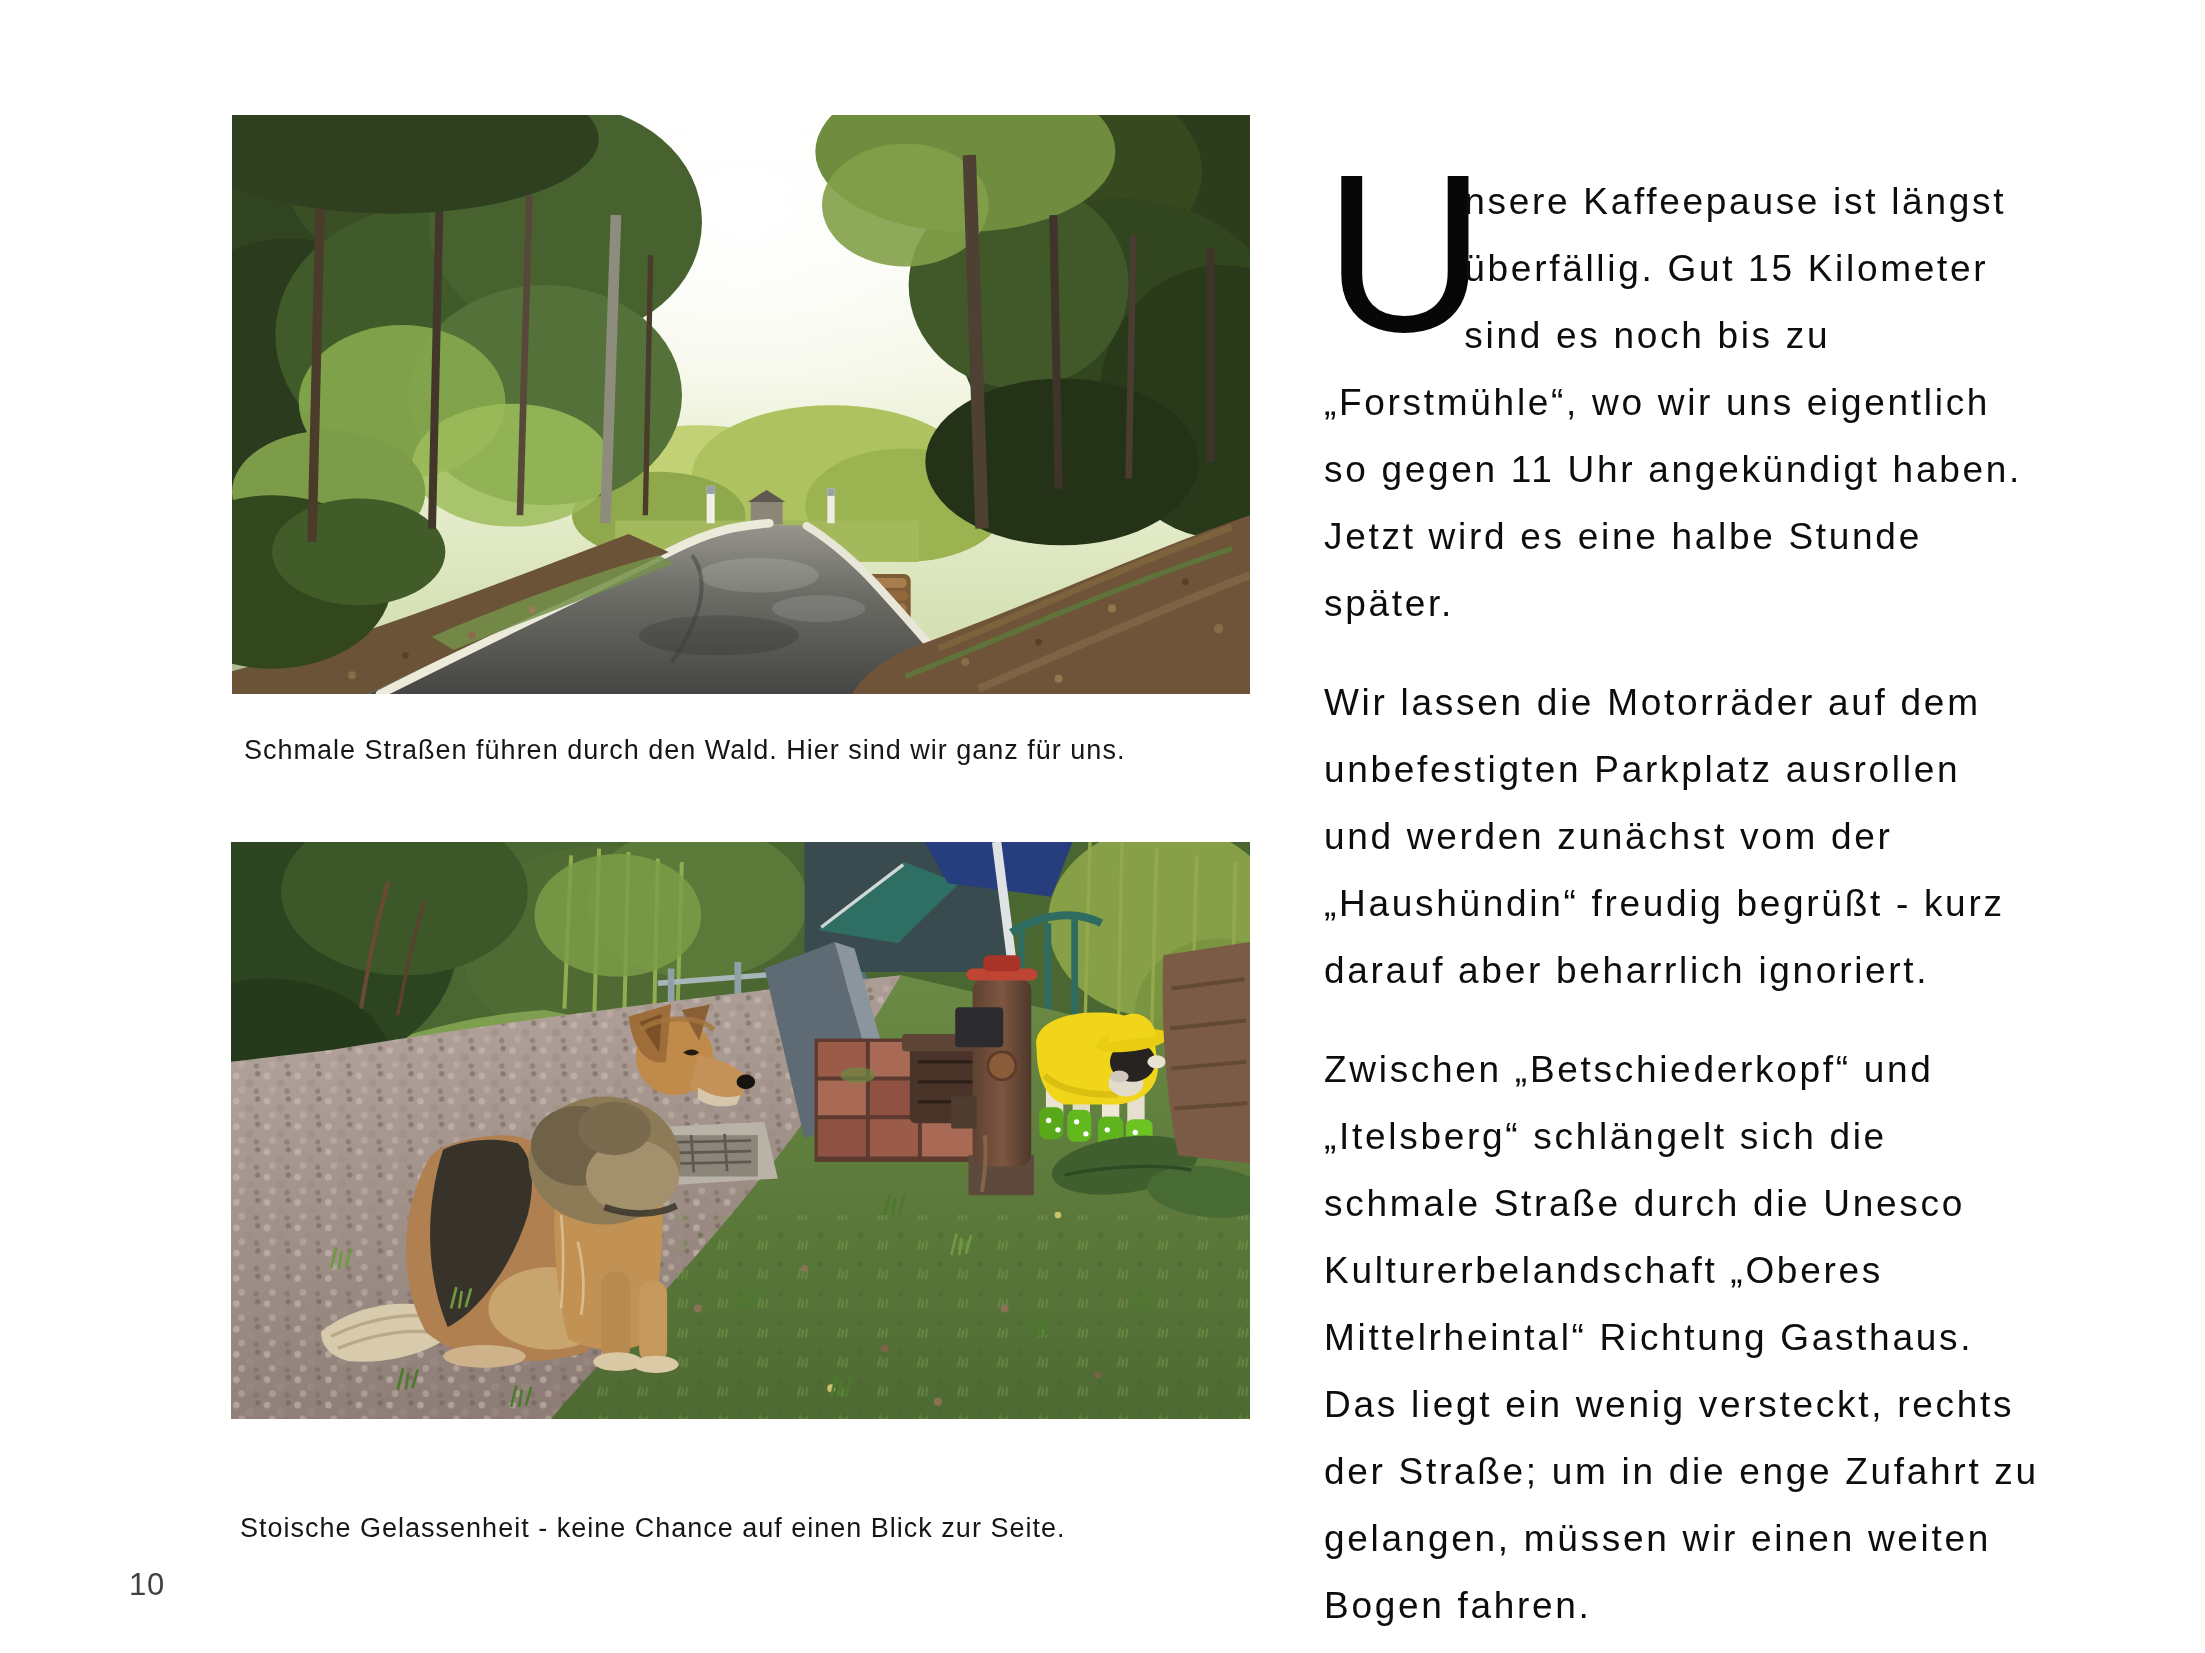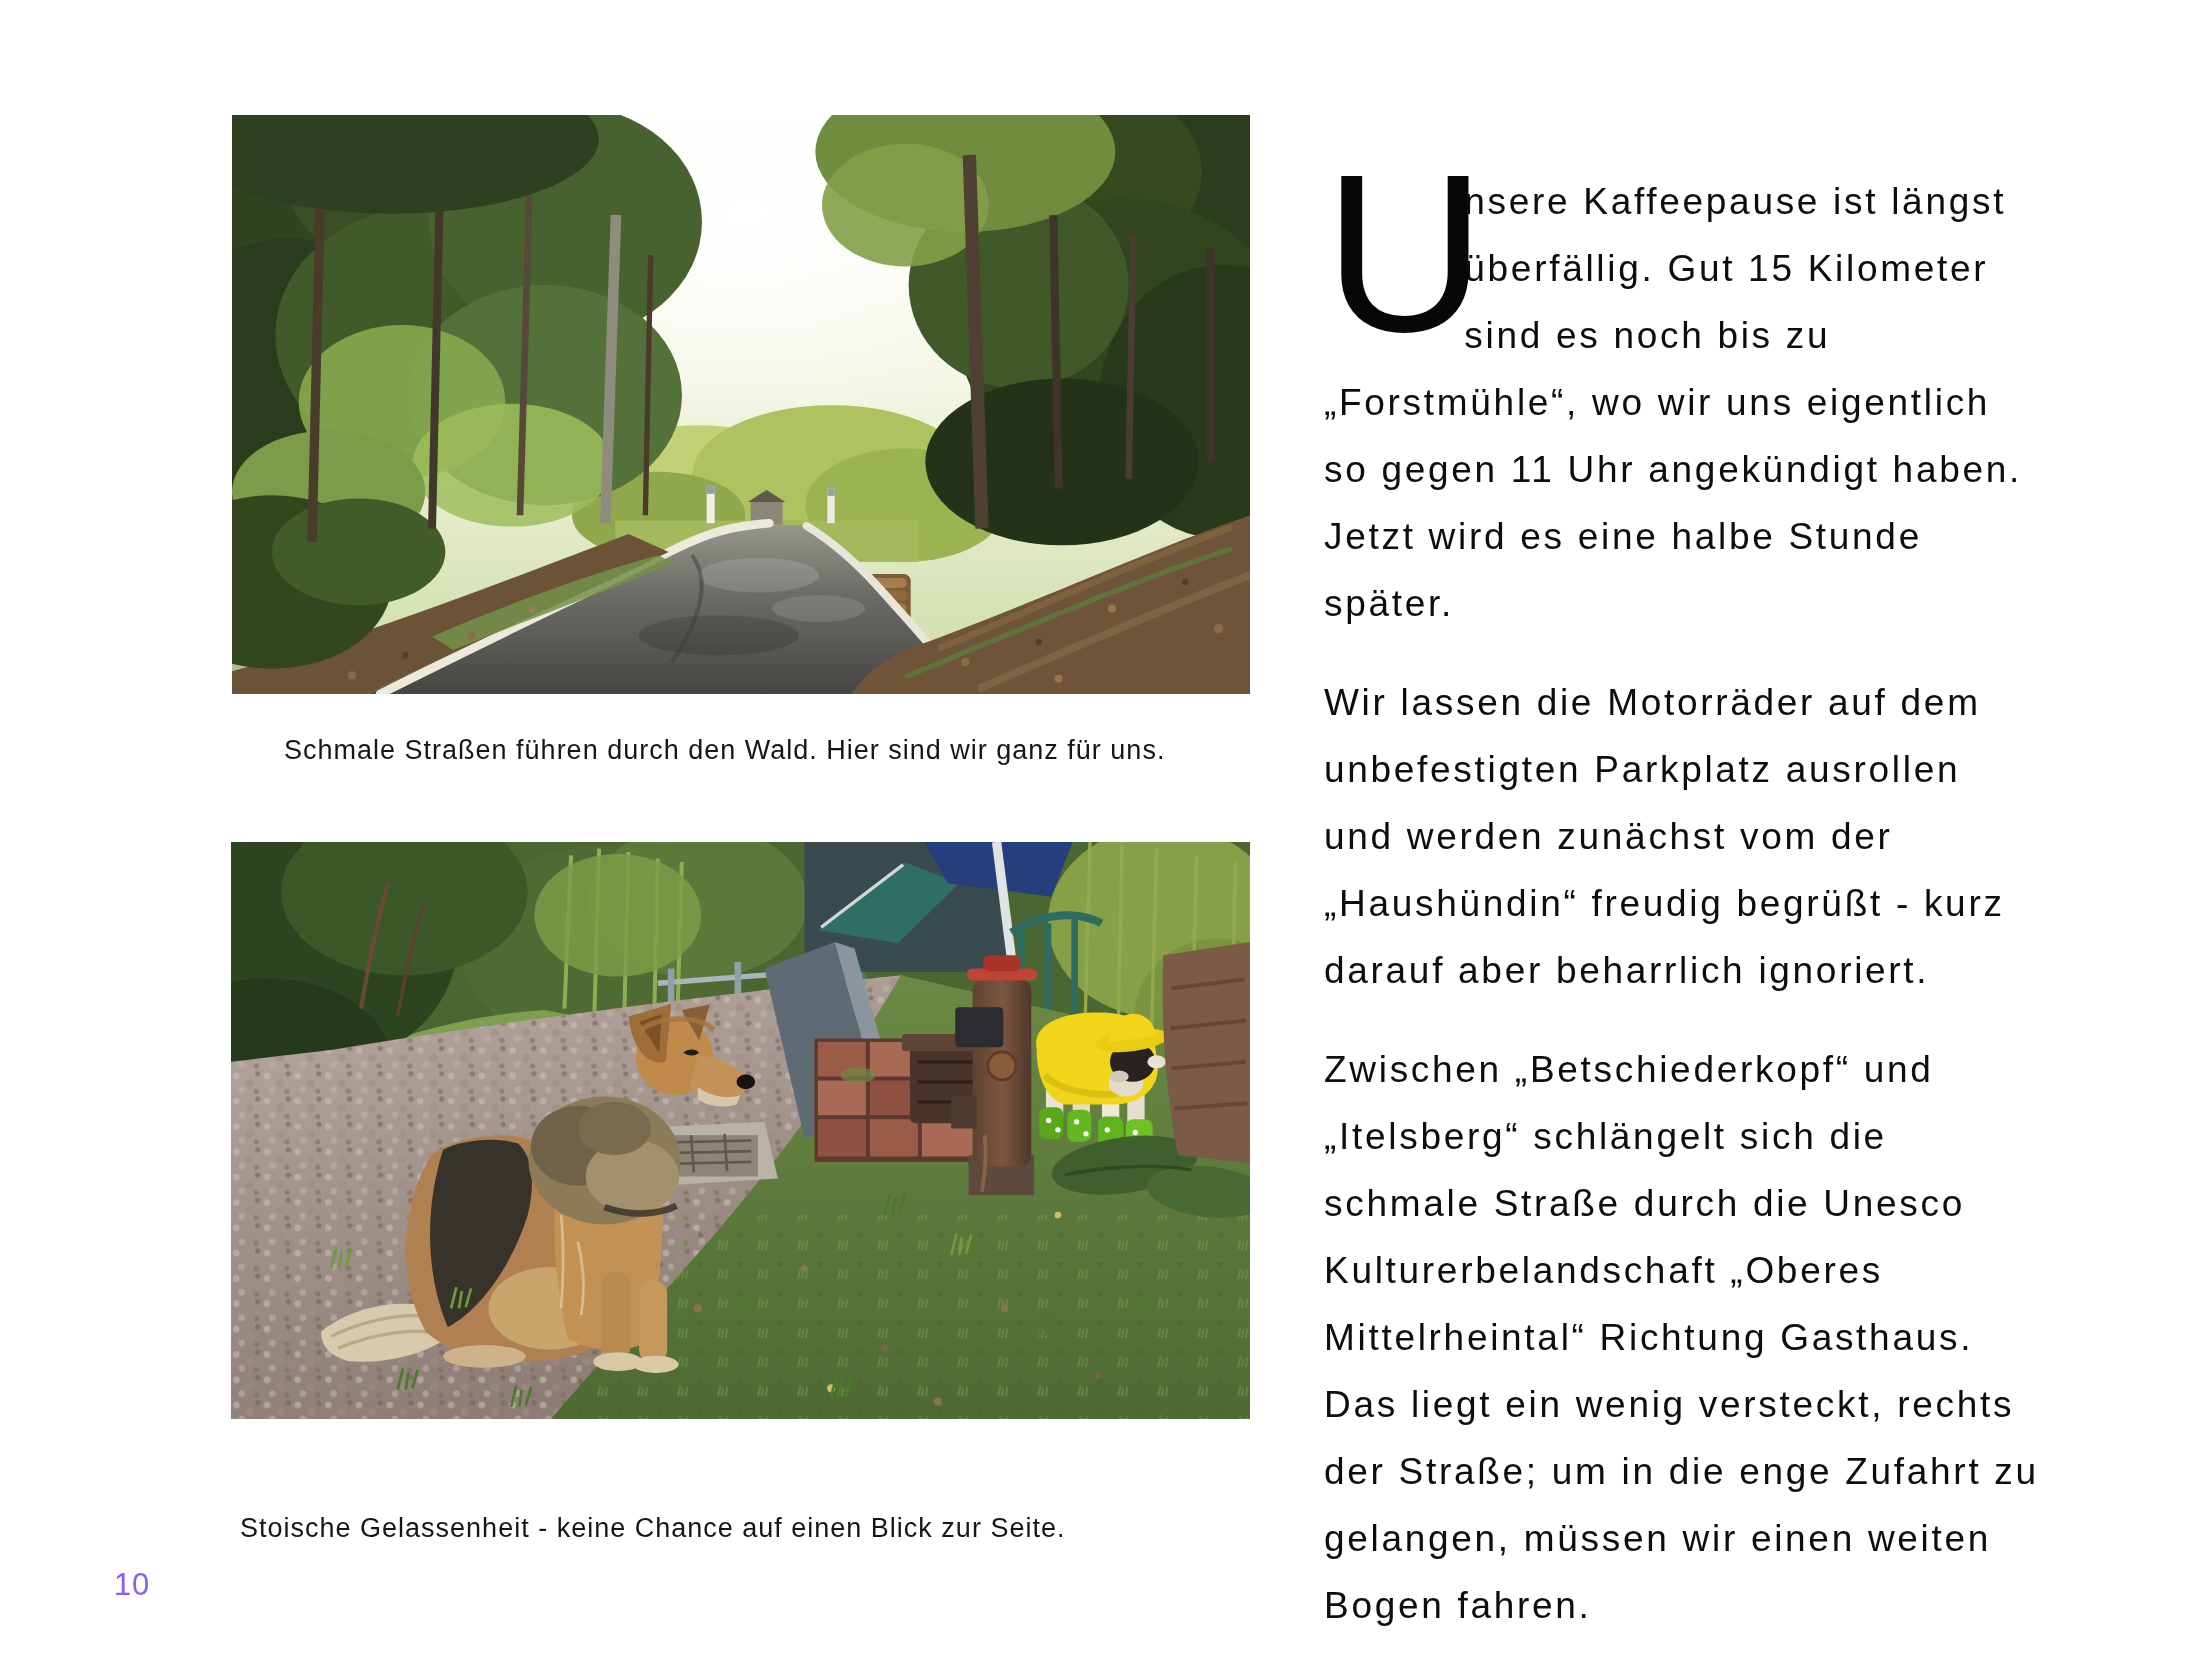--- a/index.html
+++ b/index.html
@@ -8,33 +8,33 @@
     font-family:"Liberation Sans",sans-serif;color:#101010;overflow:hidden;
   }
   .figure{position:absolute;overflow:hidden;background:#e8ead8;}
   .figure svg{display:block;width:100%;height:100%;}
   #photo-forest{left:232px;top:115px;width:1018px;height:579px;}
   #photo-dog{left:231px;top:842px;width:1019px;height:577px;}
   .caption{
     position:absolute;font-size:27px;line-height:32px;color:#161616;
     letter-spacing:1px;white-space:nowrap;
   }
-  #caption-forest{left:244px;top:734px;margin-left:40px;}
+  #caption-forest{left:244px;top:734px;}
   #caption-dog{left:240px;top:1512px;}
   .bodycol{
     position:absolute;left:1324px;top:101px;width:814px;
     font-size:37px;line-height:67px;letter-spacing:2.7px;color:#0d0d0d;
   }
   .bodycol p{margin:0 0 32px 0;white-space:pre-line;}
   .dropcap{
     float:left;width:127px;height:200px;margin:-14.7px 13.3px 0 0;
     font-size:224px;line-height:200px;letter-spacing:0;color:#070707;
     white-space:normal;
   }
-  .pagenum{position:absolute;left:114px;top:1567px;font-size:31px;color:#8b5cf6;letter-spacing:0.7px;}
+  .pagenum{position:absolute;left:129px;top:1567px;font-size:31px;color:#404040;letter-spacing:0.7px;}
 </style>
 </head>
 <body>
 
 <div class="page">
 
   <div class="figure" id="photo-forest" role="img">
     <svg viewBox="0 0 1527 868" preserveAspectRatio="none">
       <defs>
         <linearGradient id="skyg" x1="0" y1="0" x2="0" y2="1">

